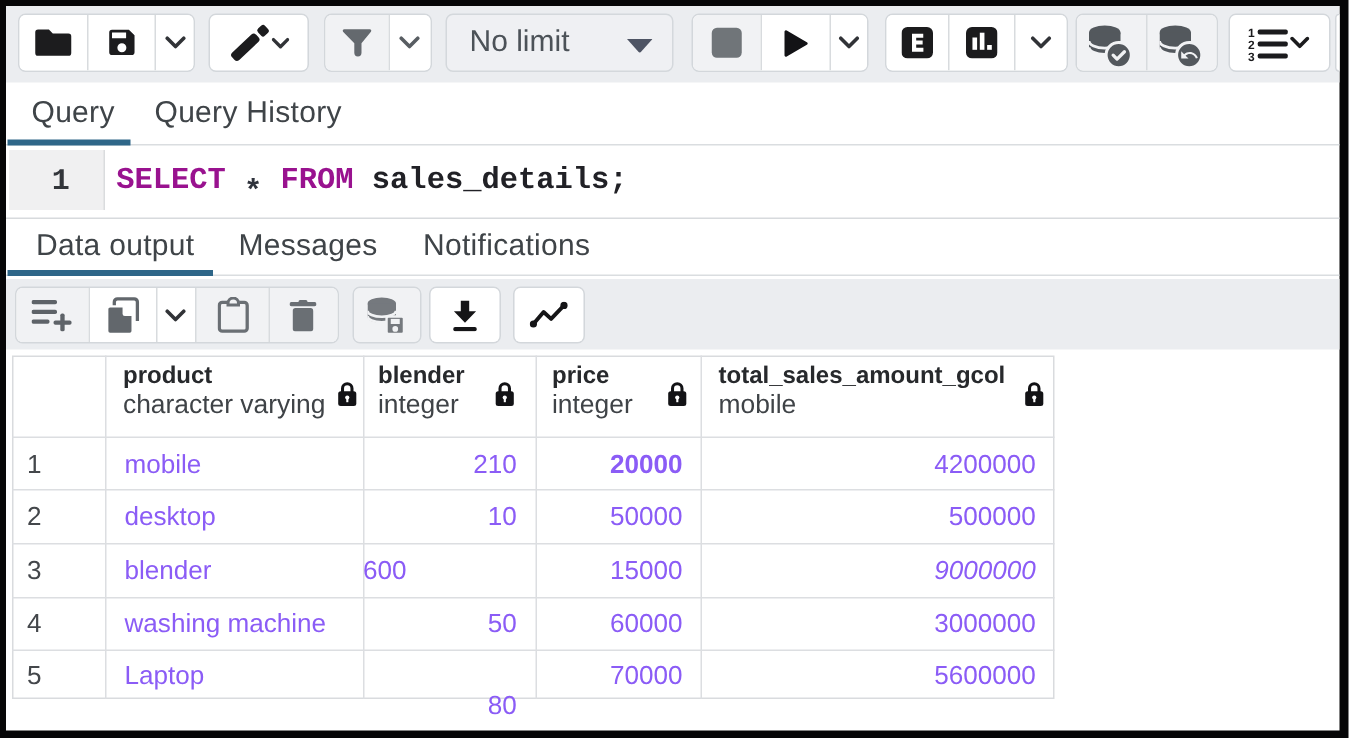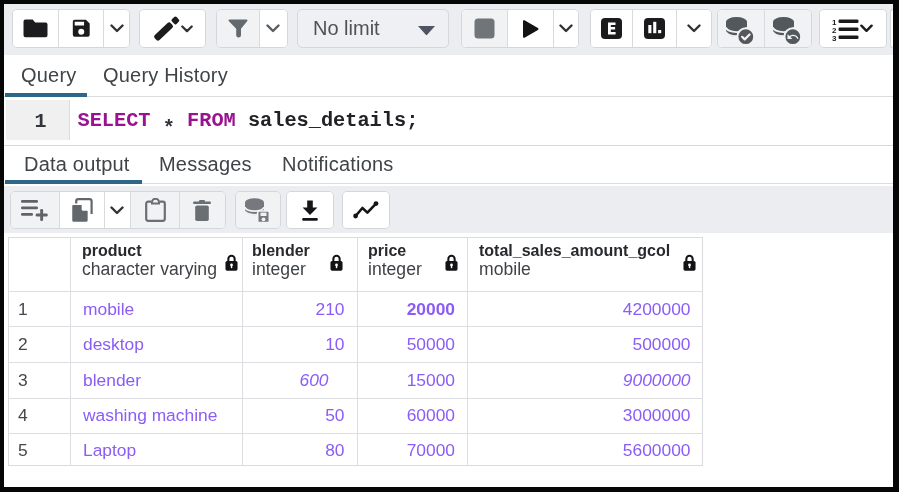--- a/index.html
+++ b/index.html
@@ -302,23 +302,23 @@
 <div class="rnum" style="left:18px;top:370px;">3</div>
 <div class="rnum" style="left:18px;top:405px;">4</div>
 <div class="rnum" style="left:18px;top:440px;">5</div>
 <div class="cellt" style="left:83px;top:299px;">mobile</div>
 <div class="cellt" style="left:83px;top:334px;">desktop</div>
 <div class="cellt" style="left:83px;top:370px;">blender</div>
 <div class="cellt" style="left:83px;top:405px;">washing machine</div>
 <div class="cellt" style="left:83px;top:440px;">Laptop</div>
 <div class="cellt" style="left:242px;top:299px;width:102.5px;text-align:right;">210</div>
 <div class="cellt" style="left:242px;top:334px;width:102.5px;text-align:right;">10</div>
-<div class="cellt" style="left:226px;top:370px;width:102.5px;text-align:right;font-style:italic;">600</div>
+<div class="cellt" style="left:242px;top:370px;width:102.5px;text-align:left;">600</div>
 <div class="cellt" style="left:242px;top:405px;width:102.5px;text-align:right;">50</div>
-<div class="cellt" style="left:242px;top:440px;width:102.5px;text-align:right;">80</div>
+<div class="cellt" style="left:242px;top:460px;width:102.5px;text-align:right;">80</div>
 <div class="cellt" style="left:356.5px;top:299px;width:98.5px;text-align:right;font-weight:bold;">20000</div>
 <div class="cellt" style="left:356.5px;top:334px;width:98.5px;text-align:right;">50000</div>
 <div class="cellt" style="left:356.5px;top:370px;width:98.5px;text-align:right;">15000</div>
 <div class="cellt" style="left:356.5px;top:405px;width:98.5px;text-align:right;">60000</div>
 <div class="cellt" style="left:356.5px;top:440px;width:98.5px;text-align:right;">70000</div>
 <div class="cellt" style="left:467px;top:299px;width:223.5px;text-align:right;">4200000</div>
 <div class="cellt" style="left:467px;top:334px;width:223.5px;text-align:right;">500000</div>
 <div class="cellt" style="left:467px;top:370px;width:223.5px;text-align:right;font-style:italic;">9000000</div>
 <div class="cellt" style="left:467px;top:405px;width:223.5px;text-align:right;">3000000</div>
 <div class="cellt" style="left:467px;top:440px;width:223.5px;text-align:right;">5600000</div>

